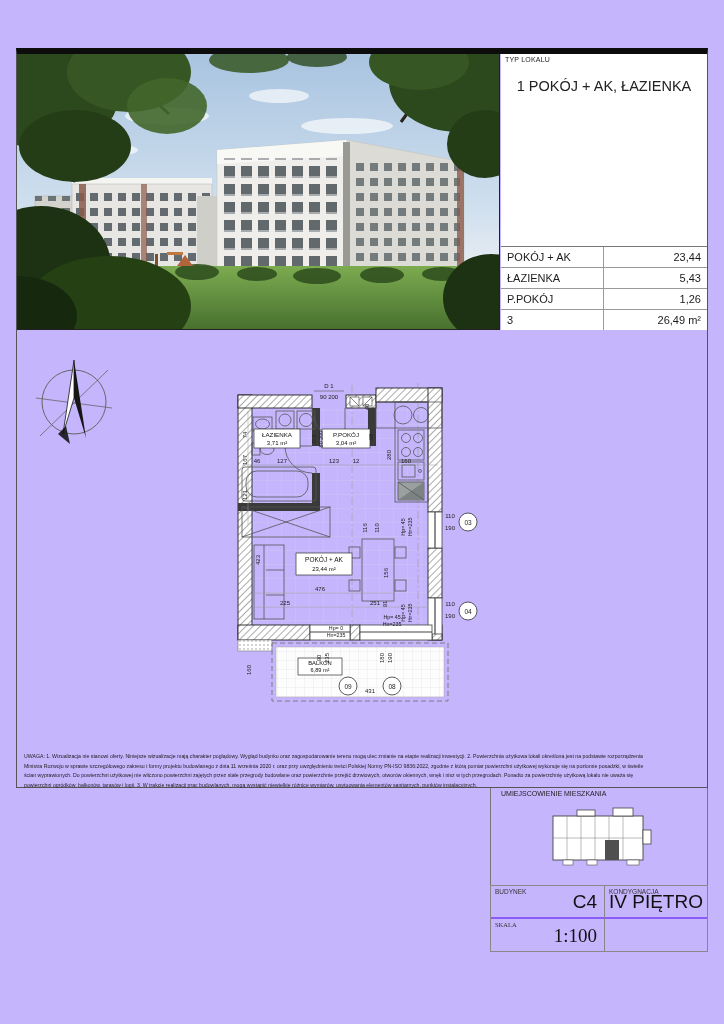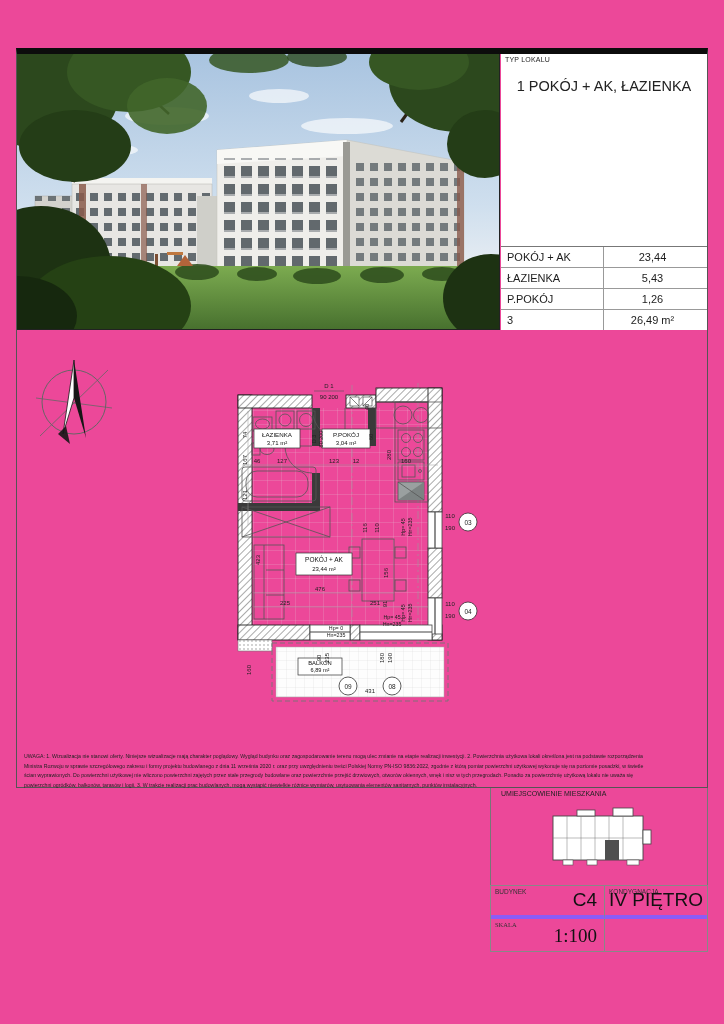--- a/index.html
+++ b/index.html
@@ -1,39 +1,39 @@
 <!DOCTYPE html>
 <html><head>
 <meta charset="utf-8">
 <style>
   html,body{margin:0;padding:0;background:#fff;}
-  .page{position:relative;width:724px;height:1024px;background:#ec4899;overflow:hidden;
+  .page{position:relative;width:724px;height:1024px;background:#c4b5fd;overflow:hidden;
         font-family:"Liberation Sans","DejaVu Sans",sans-serif;color:#1c1c1c;}
   .abs{position:absolute;}
   
   .doc-frame{left:16px;top:48px;width:692px;height:740px;border:1px solid #555;border-top:6px solid #0c0c0c;box-sizing:border-box;}
   
   .photo{left:17px;top:54px;width:483px;height:276px;overflow:hidden;border-right:1px solid #222;border-bottom:1px solid #222;box-sizing:border-box;}
   
   .sidebar{left:501px;top:54px;width:206px;height:276px;background:#fff;}
   .type-label{left:4px;top:2px;font-size:7px;color:#222;letter-spacing:.2px;}
   .type-value{left:0;top:24px;width:206px;text-align:center;font-size:14.5px;color:#222;}
   .area-table{left:0;bottom:0;width:206px;position:absolute;border-top:1px solid #777;}
   .area-row{display:flex;height:20px;border-bottom:1px solid #999;align-items:center;font-size:11px;}
   .area-row:last-child{border-bottom:none;}
   .area-label{width:103px;padding-left:6px;border-right:1px solid #999;height:20px;display:flex;align-items:center;box-sizing:border-box;}
-  .area-value{flex:1;text-align:center;padding-right:6px;}
+  .area-value{flex:1;text-align:right;padding-right:6px;}
   
   .disclaimer{left:24px;top:751px;width:680px;}
   .disc-line{font-size:6.2px;line-height:9.6px;white-space:nowrap;transform:scaleX(.84);transform-origin:0 0;color:#222;}
   
   .loc-box{left:490px;top:788px;width:218px;height:97px;border-left:1px solid #777;border-right:1px solid #777;box-sizing:border-box;}
   .loc-title{left:10px;top:2px;font-size:7px;color:#222;}
   .info-table{left:490px;top:885px;width:218px;height:67px;border:1px solid #888;box-sizing:border-box;display:grid;grid-template-columns:114px 1fr;grid-template-rows:1fr 1fr;}
-  .info-cell{position:relative;border-right:1px solid #888;border-bottom:4px solid #8b5cf6;}
+  .info-cell{position:relative;border-right:1px solid #888;border-bottom:2px solid #8b5cf6;}
   .info-cell:nth-child(2n){border-right:none;}
   .info-cell:nth-child(n+3){border-bottom:none;font-family:Liberation Serif, serif;}
   .info-label{position:absolute;left:4px;top:2px;font-size:6.5px;color:#333;}
   .info-value{position:absolute;right:7px;bottom:4px;font-size:19px;color:#111;white-space:nowrap;}
   .info-value.center{right:auto;left:50%;transform:translateX(-50%);}
   svg text{font-family:"Liberation Sans","DejaVu Sans",sans-serif;}
 </style>
 </head>
 <body>
 

